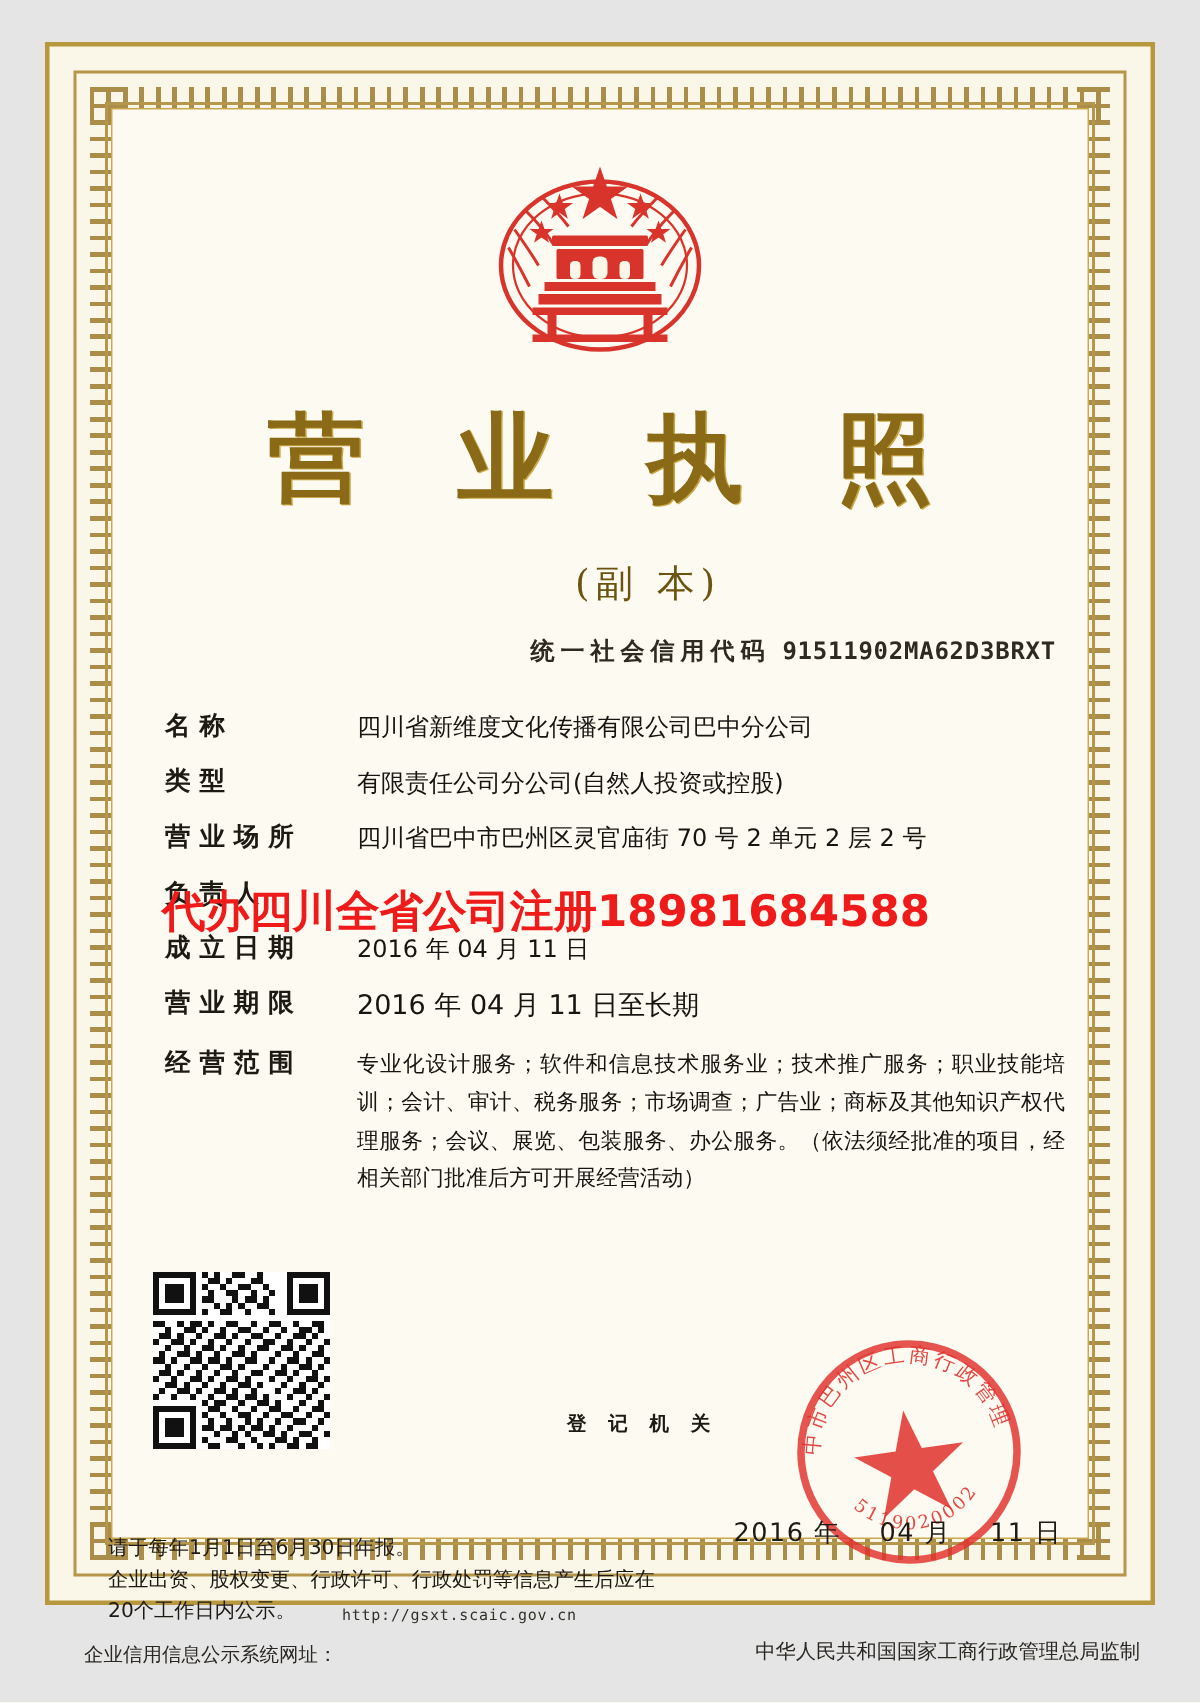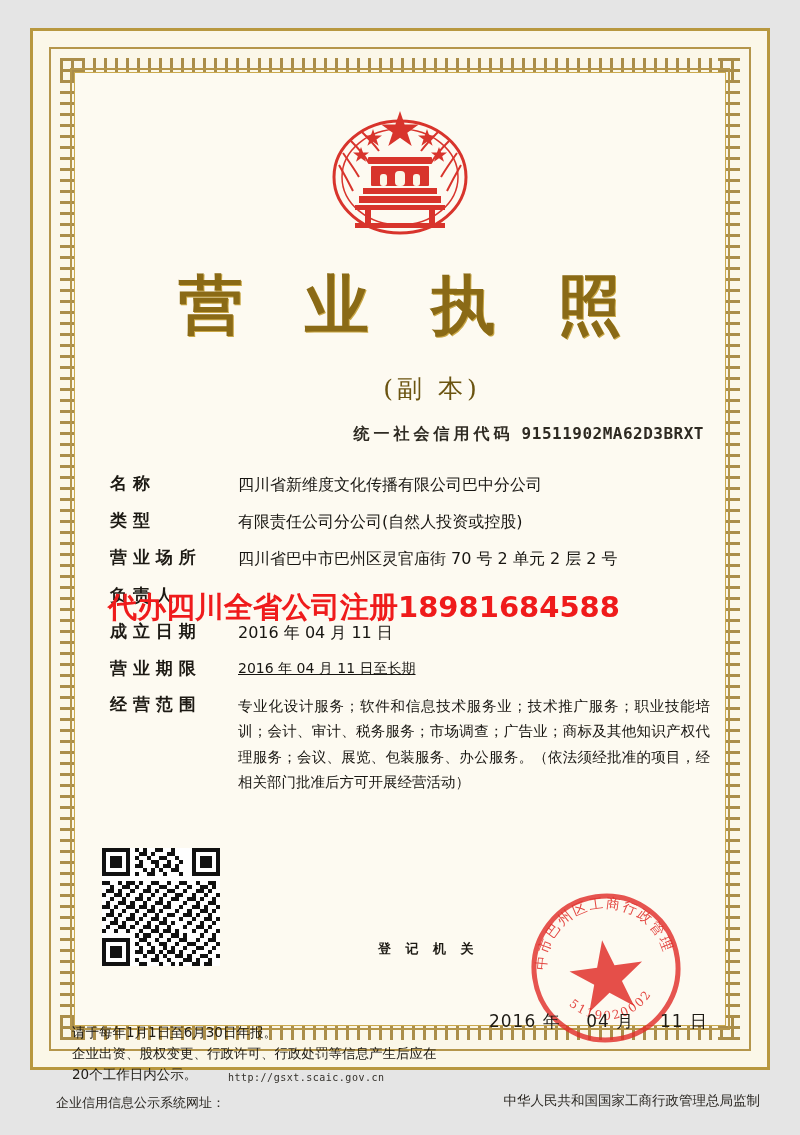--- a/index.html
+++ b/index.html
@@ -150,21 +150,21 @@
     justify-content: space-between;
     font-family: "DejaVu Sans", "Liberation Sans", sans-serif;
   }
   .row .value {
     flex: 1;
     font-size: 16px;
     color: #171511;
     line-height: 1.45;
     padding-top: 1px;
   }
-  .row.small .value { font-size: 14px; text-decoration: underline; }
+  .row.small .value { font-size: 18px; }
   .row.scope .value {
     font-size: 14.5px;
     line-height: 1.75;
     text-align: justify;
   }
 
   
   .watermark {
     position: absolute;
     left: 108px;

